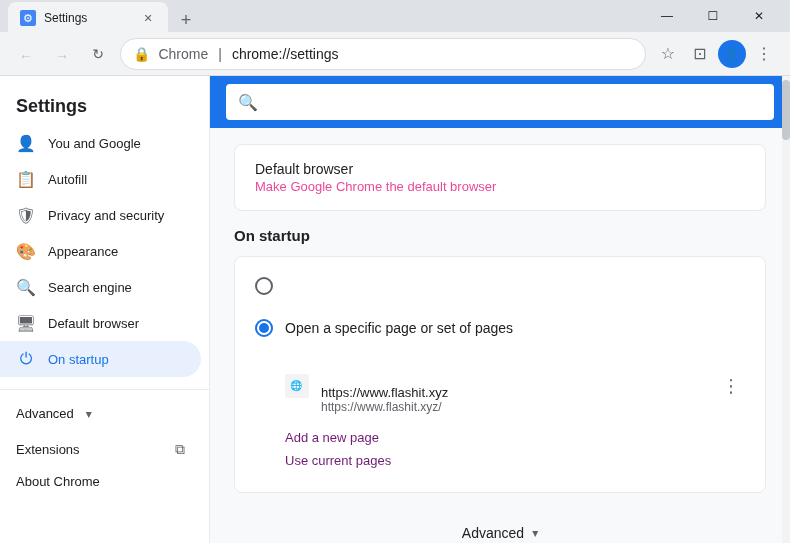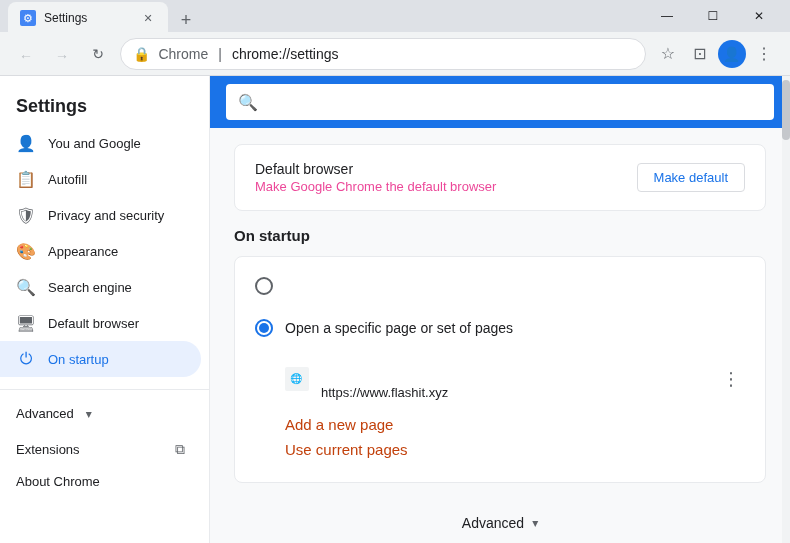--- a/index.html
+++ b/index.html
@@ -70,21 +70,21 @@
 
     
     .startup-page-entry { display: flex; align-items: center; padding: 8px 20px 8px 50px; gap: 12px; }
     .page-icon { width: 24px; height: 24px; background: #f1f3f4; border-radius: 2px; flex-shrink: 0; display: flex; align-items: center; justify-content: center; }
     .page-info { flex: 1; }
     .page-url { font-size: 13px; color: #202124; margin-top: 28px; }
     .page-url-sub { font-size: 12px; color: #5f6368; }
     .more-btn { width: 28px; height: 28px; border-radius: 50%; display: flex; align-items: center; justify-content: center; color: #5f6368; cursor: pointer; font-size: 18px; }
 
     .action-links { padding: 8px 20px 4px 50px; display: flex; flex-direction: column; gap: 8px; }
-    .action-link { color: #c2410c; font-size: 15px; cursor: pointer; text-decoration: none; }
+    .action-link { color: #701a75; font-size: 13px; cursor: pointer; text-decoration: none; }
 
     
     .advanced-section { display: flex; align-items: center; justify-content: center; padding: 16px; gap: 8px; }
     .advanced-label { font-size: 14px; color: #202124; }
     .advanced-chevron { color: #5f6368; font-size: 12px; }
 
     
     .page-content::-webkit-scrollbar { width: 8px; }
     .page-content::-webkit-scrollbar-track { background: #f1f3f4; }
     .page-content::-webkit-scrollbar-thumb { background: #c5c8cc; border-radius: 4px; }
@@ -196,21 +196,20 @@
         </div>
       </div>
 
       <div class="content-area">
 
         <div class="card">
           <div class="card-text">
             <div class="card-title">Default browser</div>
             <div class="card-desc">Make Google Chrome the default browser</div>
           </div>
-          <button class="make-default-btn">Make default</button>
         </div>
 
         <div class="section-title">On startup</div>
 
         <div class="startup-card">
 
 
           <div class="radio-option">
             <div class="radio-circle"></div>
           </div>
@@ -219,20 +218,21 @@
             <div class="radio-circle selected"></div>
             <span class="radio-label">Open a specific page or set of pages</span>
           </div>
 
           <div class="startup-page-entry">
             <div class="page-icon">
               <span style="font-size:10px; color:#5f6368;">🌐</span>
             </div>
             <div class="page-info">
               <div class="page-url">https://www.flashit.xyz</div>
+              <div class="page-url-sub">https://www.flashit.xyz/</div>
             </div>
             <div class="more-btn">⋮</div>
           </div>
 
           <div class="action-links">
             <a class="action-link">Add a new page</a>
             <a class="action-link">Use current pages</a>
           </div>
           <div style="height:12px;"></div>
         </div>

